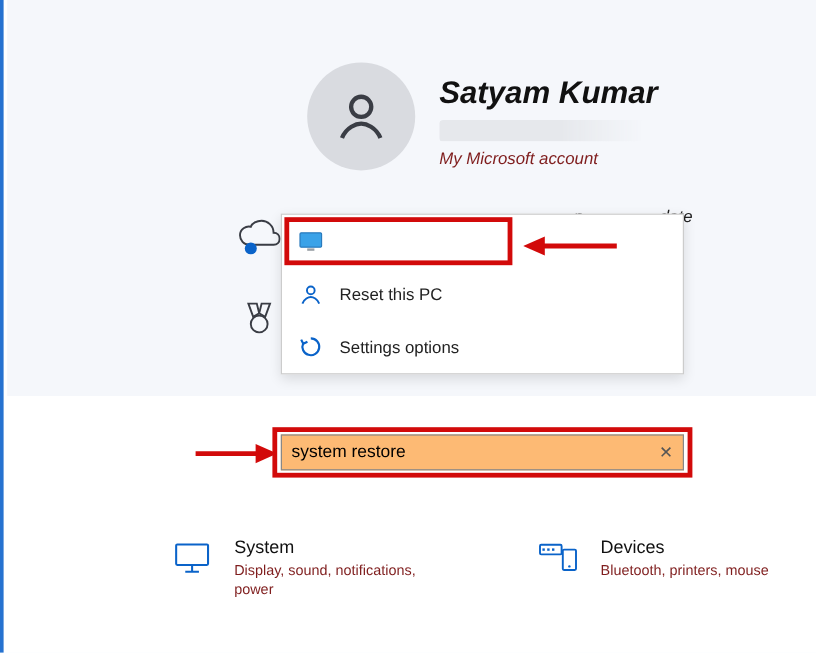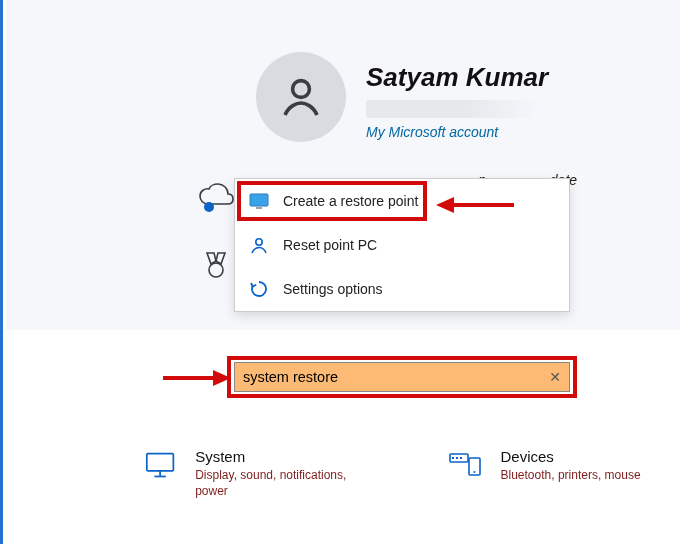--- a/index.html
+++ b/index.html
@@ -55,21 +55,21 @@
     width: 170px; height: 18px;
     background: #e6e8ec;
     border-radius: 3px;
     -webkit-mask-image: linear-gradient(90deg,#000 60%, transparent 100%);
     mask-image: linear-gradient(90deg,#000 60%, transparent 100%);
   }
   .ms-link {
     position: absolute;
     top: 124px; left: 360px;
     font-size: 14px;
-    color: #0369a1;
+    color: #7f1d1d;
   }
   .bg-icon-cloud {
     position: absolute;
     top: 182px; left: 190px;
     width: 40px; height: 30px;
   }
   .bg-icon-cloud svg { width: 40px; height: 30px; }
   .bg-icon-medal {
     position: absolute;
     top: 250px; left: 195px;
@@ -227,30 +227,29 @@
   </div>
 
   <div class="results-panel">
     <div class="result-item">
       <span class="ic">
         <svg viewBox="0 0 20 20">
             <rect x="1" y="3" width="18" height="12" rx="1" fill="#3aa2e8" stroke="#2a7bbd"></rect>
             <rect x="7" y="16" width="6" height="2" fill="#9aa0a6"></rect>
           </svg>
       </span>
-      <span>Create a restore point</span>
     </div>
     <div class="result-item">
       <span class="ic">
         <svg viewBox="0 0 20 20">
             <circle cx="10" cy="7" r="3.2" fill="none" stroke="#0a63c9" stroke-width="1.6"></circle>
             <path d="M3 18c1.5-4 5-5.5 7-5.5s5.5 1.5 7 5.5" fill="none" stroke="#0a63c9" stroke-width="1.6"></path>
           </svg>
       </span>
-      <span>Reset point PC</span>
+      <span>Reset this PC</span>
     </div>
     <div class="result-item">
       <span class="ic">
         <svg viewBox="0 0 20 20">
             <path d="M10 3a7 7 0 1 1-6.3 4" fill="none" stroke="#0a63c9" stroke-width="1.8"></path>
             <path d="M2 4l1.7 3.5 3.5-1.7" fill="none" stroke="#0a63c9" stroke-width="1.8"></path>
           </svg>
       </span>
       <span>Settings options</span>
     </div>

